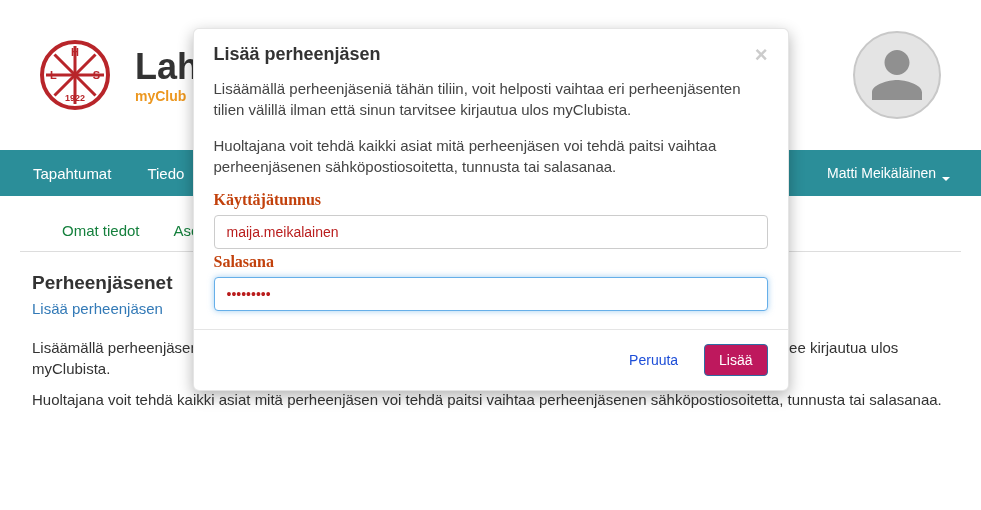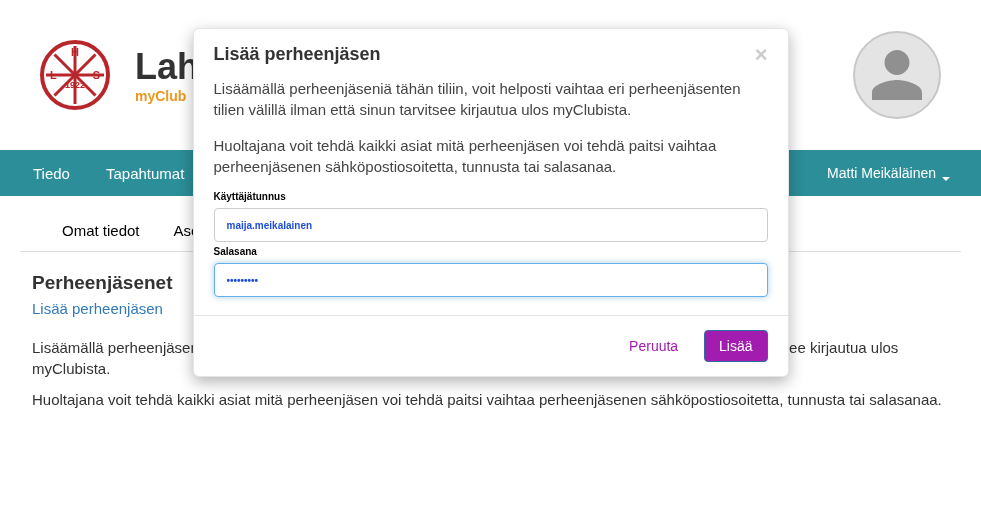--- a/index.html
+++ b/index.html
@@ -52,21 +52,21 @@
     .logo-line.l4 { transform: translate(-50%, -50%) rotate(-45deg); }
     .logo-letter {
       position: absolute;
       font-size: 11px;
       font-weight: bold;
       color: #b8252a;
     }
     .logo-letter.h { top: 2px; left: 50%; transform: translateX(-50%); }
     .logo-letter.l { left: 6px; top: 50%; transform: translateY(-50%); }
     .logo-letter.s { right: 6px; top: 50%; transform: translateY(-50%); }
-    .logo-year { bottom: 16px; left: 50%; transform: translateX(-50%); font-size: 9px; font-weight: bold; color: #b8252a; position: absolute; }
+    .logo-year { bottom: 3px; left: 50%; transform: translateX(-50%); font-size: 9px; font-weight: bold; color: #b8252a; position: absolute; }
 
     .title-block { flex: 1; }
     .app-title { font-size: 36px; font-weight: bold; color: #333; }
     .app-subtitle { color: #ec971f; font-size: 14px; font-weight: bold; }
 
     .avatar {
       width: 88px;
       height: 88px;
       border-radius: 50%;
       background: #e4e4e4;
@@ -105,21 +105,21 @@
 
     
     .subnav {
       display: flex;
       padding: 18px 30px 0 30px;
       border-bottom: 1px solid #ddd;
       margin: 0 20px;
     }
     .subnav-item {
       padding: 8px 12px 12px 12px;
-      color: #000000;
+      color: #15803d;
       font-size: 15px;
       margin-right: 10px;
       cursor: pointer;
     }
 
     
     .content { padding: 20px 32px; color: #333; }
     .content h3 { font-size: 19px; font-weight: bold; margin-bottom: 6px; }
     .add-link { color: #337ab7; font-size: 15px; display: inline-block; margin-bottom: 20px; cursor: pointer; }
     .content p { font-size: 15px; color: #333; margin-bottom: 10px; line-height: 1.4; }
@@ -152,53 +152,52 @@
       line-height: 1;
       cursor: pointer;
       font-weight: bold;
     }
     .modal-body {
       padding: 0 20px 18px 20px;
       font-size: 15px;
       color: #444;
     }
     .modal-body p { margin-bottom: 14px; line-height: 1.42; }
-    .form-label { font-weight: bold; color: #000000; display: block; margin-bottom: 6px; margin-top: 4px; font-size: 10px; }
+    .form-label { font-weight: bold; color: #c2410c; display: block; margin-bottom: 6px; margin-top: 4px; font-size: 16px; font-family: Liberation Serif, serif; }
     .form-control {
       width: 100%;
       height: 34px;
       padding: 6px 12px;
-      font-size: 10px;
-      color: #1d4ed8;
+      font-size: 14px;
+      color: #b91c1c;
       background: #fff;
       border: 1px solid #ccc;
       border-radius: 4px;
-      font-weight: bold;
     }
     .form-control.focused {
       border-color: #66afe9;
       box-shadow: 0 0 6px rgba(102,175,233,.6);
       outline: none;
     }
     .modal-footer {
       padding: 14px 20px;
       border-top: 1px solid #e5e5e5;
       text-align: right;
     }
     .btn {
       display: inline-block;
       padding: 7px 14px;
       font-size: 14px;
       border-radius: 4px;
       cursor: pointer;
       margin-left: 8px;
     }
-    .btn-link { color: #a21caf; background: transparent; border: none; }
+    .btn-link { color: #1d4ed8; background: transparent; border: none; }
     .btn-primary {
-      background: #a21caf;
+      background: #be185d;
       border: 1px solid #2e6da4;
       color: #fff;
     }
   </style>
 </head>
 <body>
 
 <div class="header">
   <div class="logo-circle">
     <div class="logo-inner">
@@ -218,22 +217,22 @@
   </div>
   <div class="avatar">
     <svg viewBox="0 0 24 24">
       <path d="M12 12c2.7 0 5-2.3 5-5s-2.3-5-5-5-5 2.3-5 5 2.3 5 5 5zm0 2c-3.3 0-10 1.7-10 5v3h20v-3c0-3.3-6.7-5-10-5z"></path>
     </svg>
   </div>
 </div>
 
 <div class="navbar">
   <div class="nav-left">
+    <div class="nav-item">Tapahtumat</div>
     <div class="nav-item">Tiedo</div>
-    <div class="nav-item">Tapahtumat</div>
   </div>
   <div class="nav-right">
     <span>Matti Meikäläinen</span>
     <span class="caret"></span>
   </div>
 </div>
 
 <div class="subnav">
   <div class="subnav-item">Omat tiedot</div>
   <div class="subnav-item">Asetuk</div>

